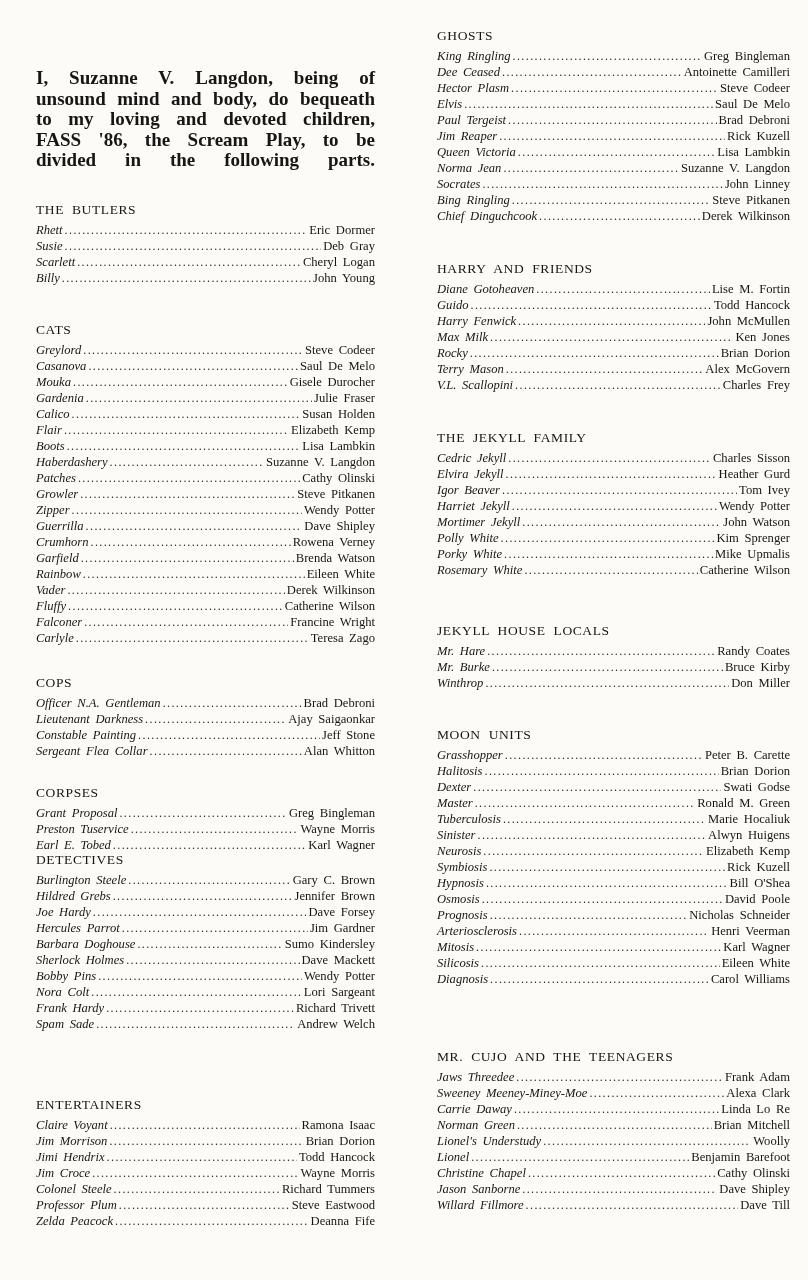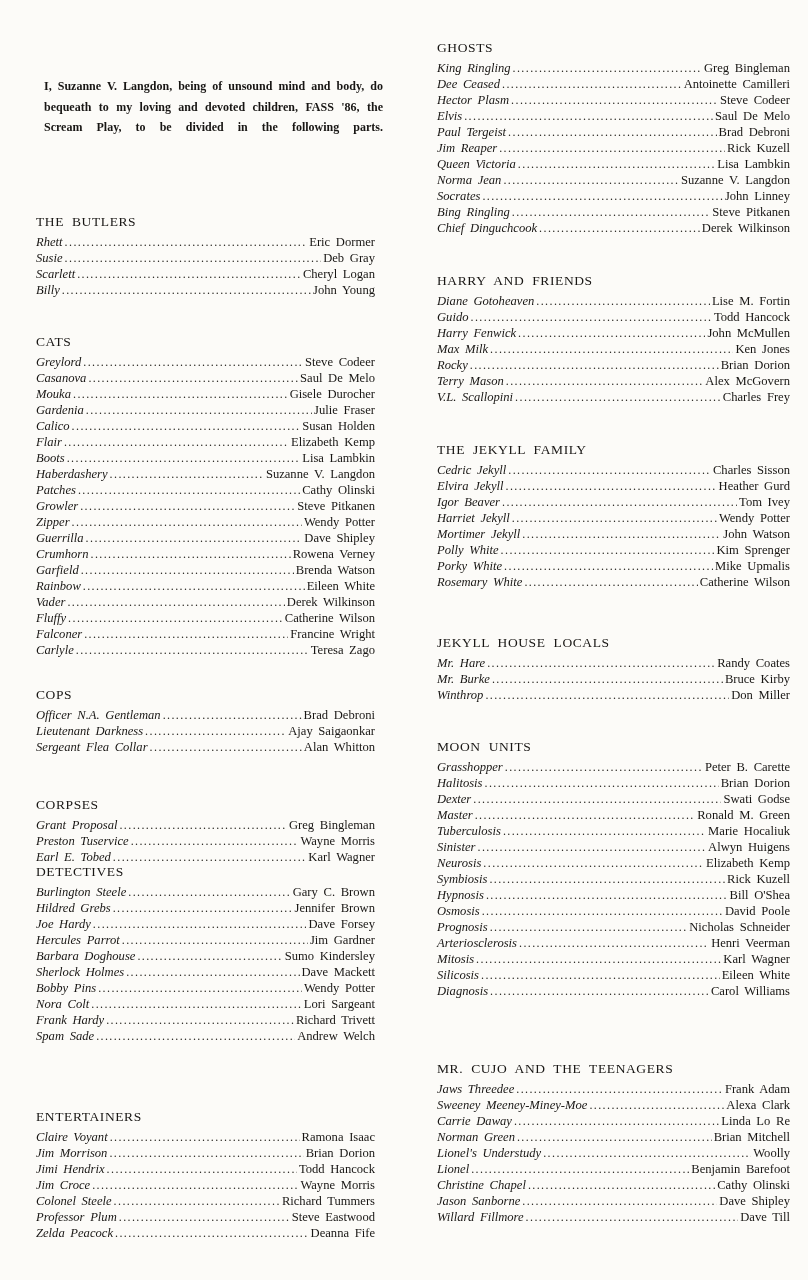--- a/index.html
+++ b/index.html
@@ -14,32 +14,32 @@
     overflow: hidden;
   }
   .col { position: absolute; top: 0; height: 100%; }
   #col-left  { left: 36px;  width: 339px; }
   #col-right { left: 437px; width: 353px; }
 
   .intro {
     position: absolute;
     top: 68px; left: 0;
     width: 100%;
-    margin: 8px;
+    margin: 0;
     font-weight: bold;
-    font-size: 12px;
+    font-size: 19px;
     line-height: 20.5px;
     text-align: justify;
     word-spacing: 3px;
   }
   .intro::after { content: ""; display: inline-block; width: 100%; }
 
   .cast-section { position: absolute; left: 0; width: 100%; }
   .section-title {
-    margin: 16px 0 4px 0;
+    margin: 4px 0 4px 0;
     font-size: 13.5px;
     font-weight: 400;
     letter-spacing: 0.6px;
     word-spacing: 4px;
   }
   .cast-row {
     display: flex;
     align-items: baseline;
     font-size: 12.6px;
     line-height: 16px;
@@ -207,20 +207,25 @@
           <span class="role">Officer N.A. Gentleman</span>
           <span class="leader"></span>
           <span class="actor">Brad Debroni</span>
         </div>
         <div class="cast-row">
           <span class="role">Lieutenant Darkness</span>
           <span class="leader"></span>
           <span class="actor">Ajay Saigaonkar</span>
         </div>
         <div class="cast-row">
+          <span class="role">Constable Painting</span>
+          <span class="leader"></span>
+          <span class="actor">Jeff Stone</span>
+        </div>
+        <div class="cast-row">
           <span class="role">Sergeant Flea Collar</span>
           <span class="leader"></span>
           <span class="actor">Alan Whitton</span>
         </div>
       </section>
       <section class="cast-section">
         <h2 class="section-title">CORPSES</h2>
         <div class="cast-row">
           <span class="role">Grant Proposal</span>
           <span class="leader"></span>

